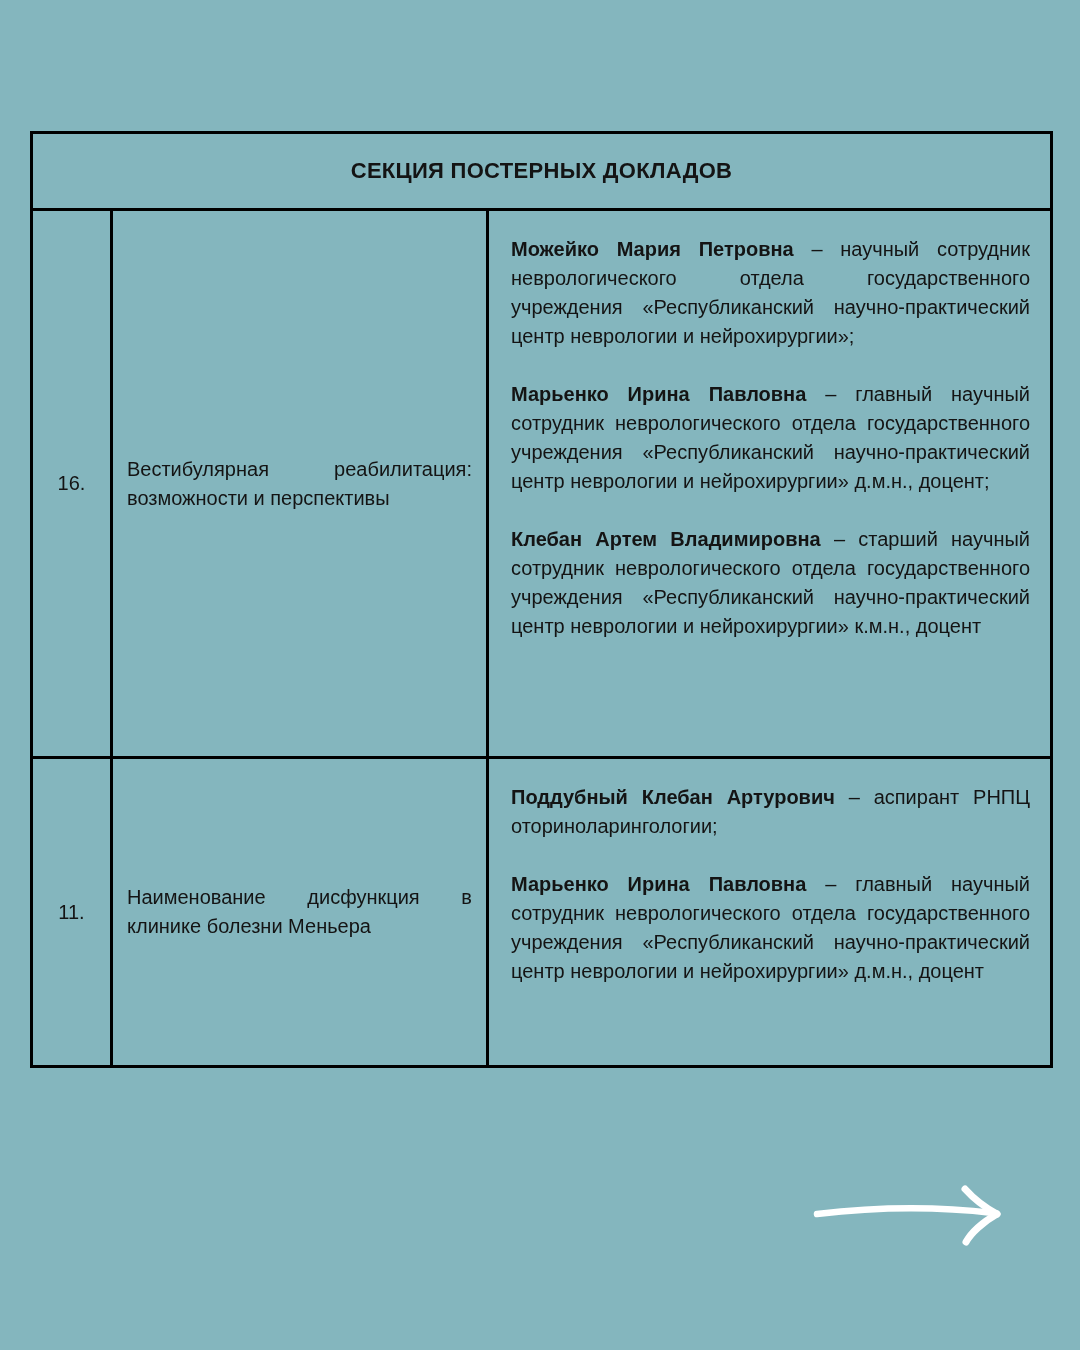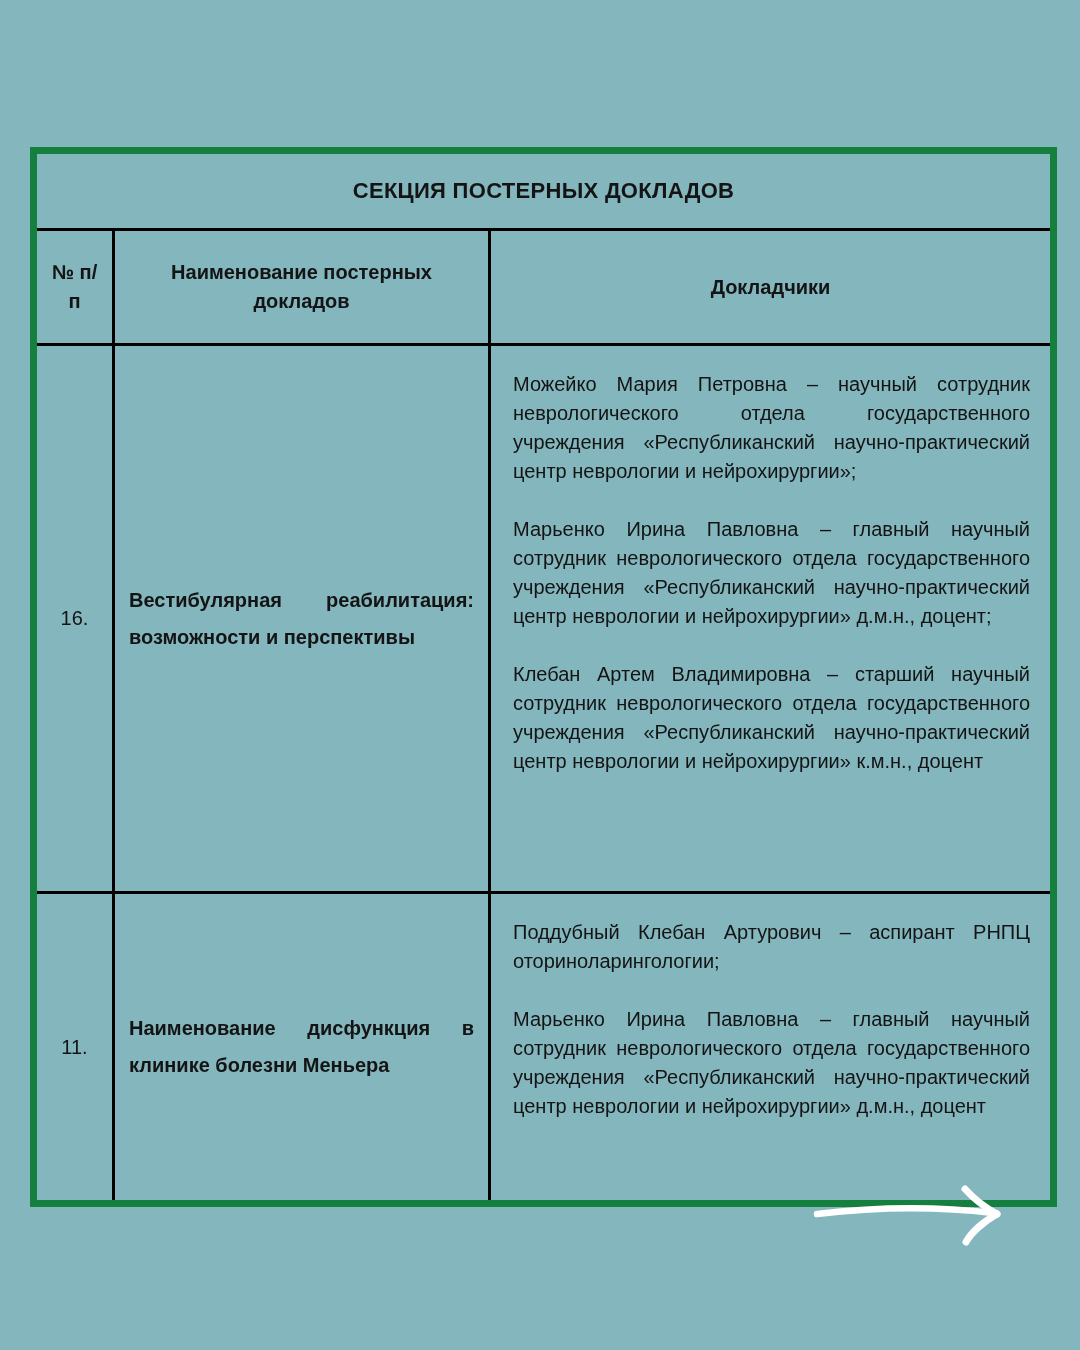--- a/index.html
+++ b/index.html
@@ -16,25 +16,25 @@
   .canvas {
     position: relative;
     width: 1080px;
     height: 1350px;
     background: #84b6be;
     overflow: hidden;
   }
   table.program {
     position: absolute;
     left: 30px;
-    top: 147px;
+    top: 131px;
     width: 1020px;
     border-collapse: collapse;
     table-layout: fixed;
-    border: 7px solid #15803d;
+    border: 1px solid #15803d;
   }
   table.program td, table.program th {
     border: 3px solid #000;
     background: transparent;
     font-size: 20px;
     color: #141414;
   }
   
   tr.title-row td {
     height: 72px;
@@ -57,37 +57,36 @@
   td.num-cell {
     text-align: center;
     vertical-align: middle;
     padding: 0 4px;
     line-height: 29px;
   }
   td.topic-cell {
     vertical-align: middle;
     text-align: justify;
     padding: 0 14px;
-    line-height: 37px;
-    font-weight: bold;
+    line-height: 29px;
   }
   td.speakers-cell {
     vertical-align: top;
     text-align: justify;
     padding: 24px 20px 16px 22px;
     line-height: 29px;
   }
   td.speakers-cell p {
     margin: 0 0 29px 0;
   }
   td.speakers-cell p:last-child {
     margin-bottom: 0;
   }
   .speaker-name {
-    font-weight: normal;
+    font-weight: bold;
   }
   tr.data-row-1 td { height: 505px; }
   tr.data-row-2 td { height: 266px; }
 
   .arrow-wrap {
     position: absolute;
     left: 813px;
     top: 1183px;
     width: 192px;
     height: 64px;
@@ -108,25 +107,20 @@
       <col style="width:80px">
       <col style="width:376px">
       <col style="width:564px">
     </colgroup>
 
     <tbody>
         <tr class="title-row">
       <td colspan="3">СЕКЦИЯ ПОСТЕРНЫХ ДОКЛАДОВ</td>
     </tr>
 
-    <tr class="header-row">
-      <th>№ п/п</th>
-      <th>Наименование постерных докладов</th>
-      <th>Докладчики</th>
-    </tr>
 
     <tr class="data-row-1">
       <td class="num-cell">16.</td>
       <td class="topic-cell">Вестибулярная реабилитация: возможности и перспективы</td>
       <td class="speakers-cell">
         <p><span class="speaker-name">Можейко Мария Петровна</span> <span>– научный сотрудник неврологического отдела государственного учреждения «Республиканский научно-практический центр неврологии и нейрохирургии»;</span></p>
         <p><span class="speaker-name">Марьенко Ирина Павловна</span> <span>– главный научный сотрудник неврологического отдела государственного учреждения «Республиканский научно-практический центр неврологии и нейрохирургии» д.м.н., доцент;</span></p>
         <p><span class="speaker-name">Клебан Артем Владимировна</span> <span>– старший научный сотрудник неврологического отдела государственного учреждения «Республиканский научно-практический центр неврологии и нейрохирургии» к.м.н., доцент</span></p>
       </td>
     </tr>

